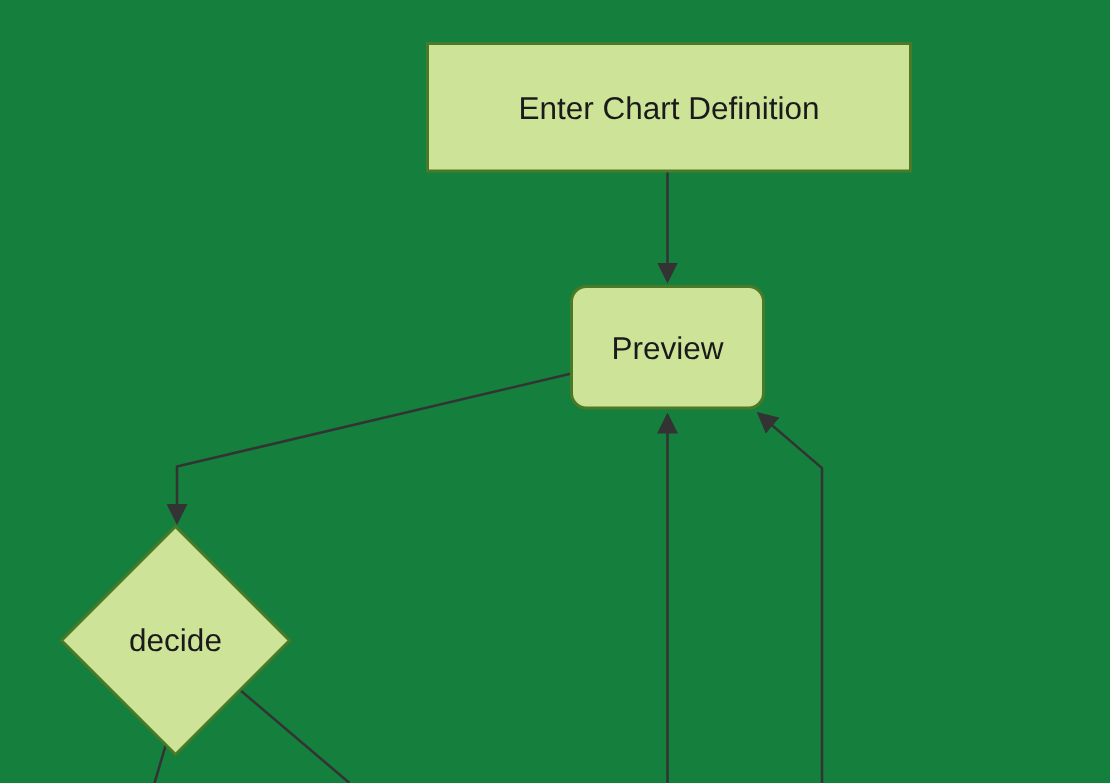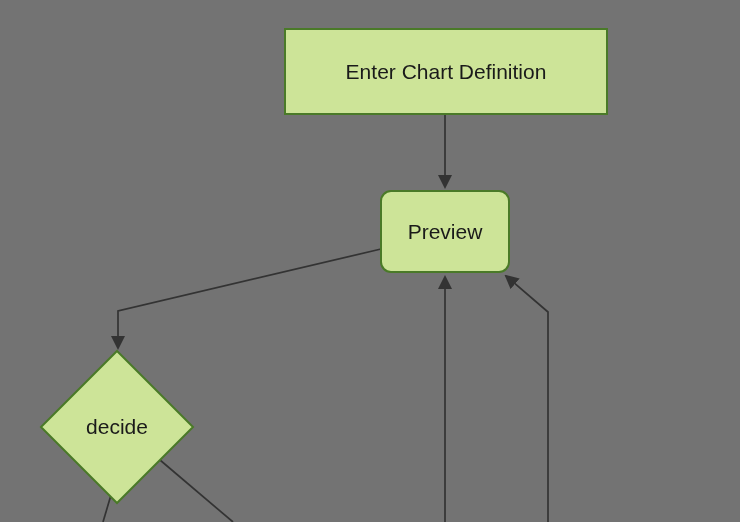--- a/index.html
+++ b/index.html
@@ -9,21 +9,21 @@
   body {
     width: 740px;
     height: 522px;
     overflow: hidden;
     background: #ffffff;
   }
   .canvas {
     position: relative;
     width: 740px;
     height: 522px;
-    background: #737373;
+    background: #15803d;
   }
   svg {
     display: block;
   }
   .edge {
     fill: none;
   }
   .node-label {
     font-family: "Liberation Sans", sans-serif;
     font-size: 21px;

